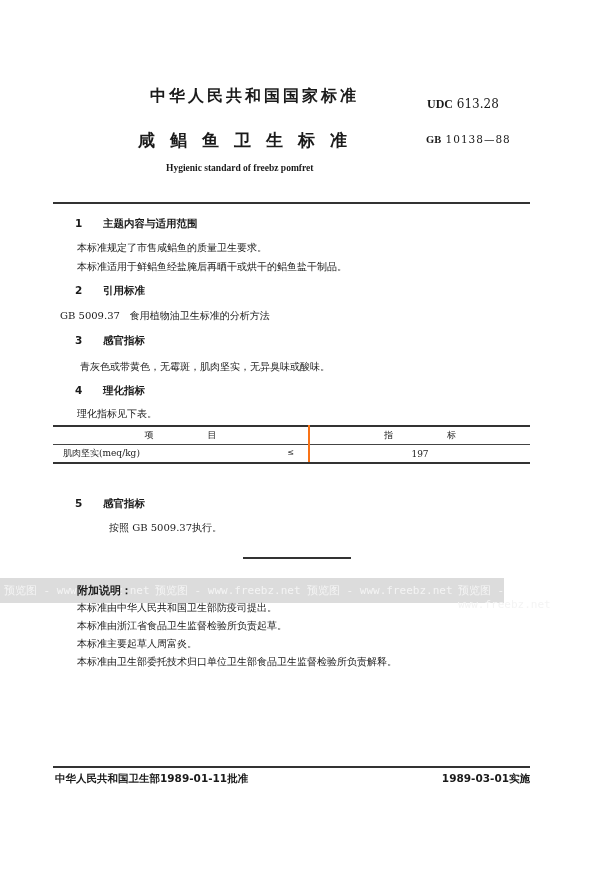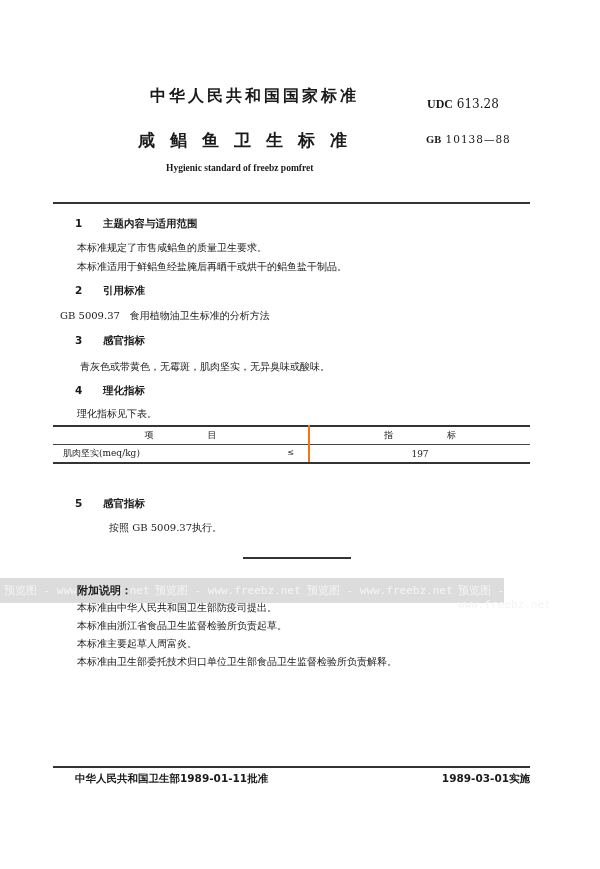--- a/index.html
+++ b/index.html
@@ -80,14 +80,14 @@
   <span class="wm-text" style="left:458px;">预览图 - www.freebz.net</span>
 </div>
 
 <div class="abs note-title">附加说明：</div>
 <div class="abs para" style="left:77px;top:601px;">本标准由中华人民共和国卫生部防疫司提出。</div>
 <div class="abs para" style="left:77px;top:619px;">本标准由浙江省食品卫生监督检验所负责起草。</div>
 <div class="abs para" style="left:77px;top:637px;">本标准主要起草人周富炎。</div>
 <div class="abs para" style="left:77px;top:655px;">本标准由卫生部委托技术归口单位卫生部食品卫生监督检验所负责解释。</div>
 
 <div class="rule" style="left:53px;top:766px;width:477px;height:1.5px;"></div>
-<div class="abs footer" style="left:55px;top:772px;margin-left:20px;">中华人民共和国卫生部1989-01-11批准</div>
+<div class="abs footer" style="left:55px;top:772px;">中华人民共和国卫生部1989-01-11批准</div>
 <div class="abs footer" style="right:70px;top:772px;">1989-03-01实施</div>
 
 </body></html>

